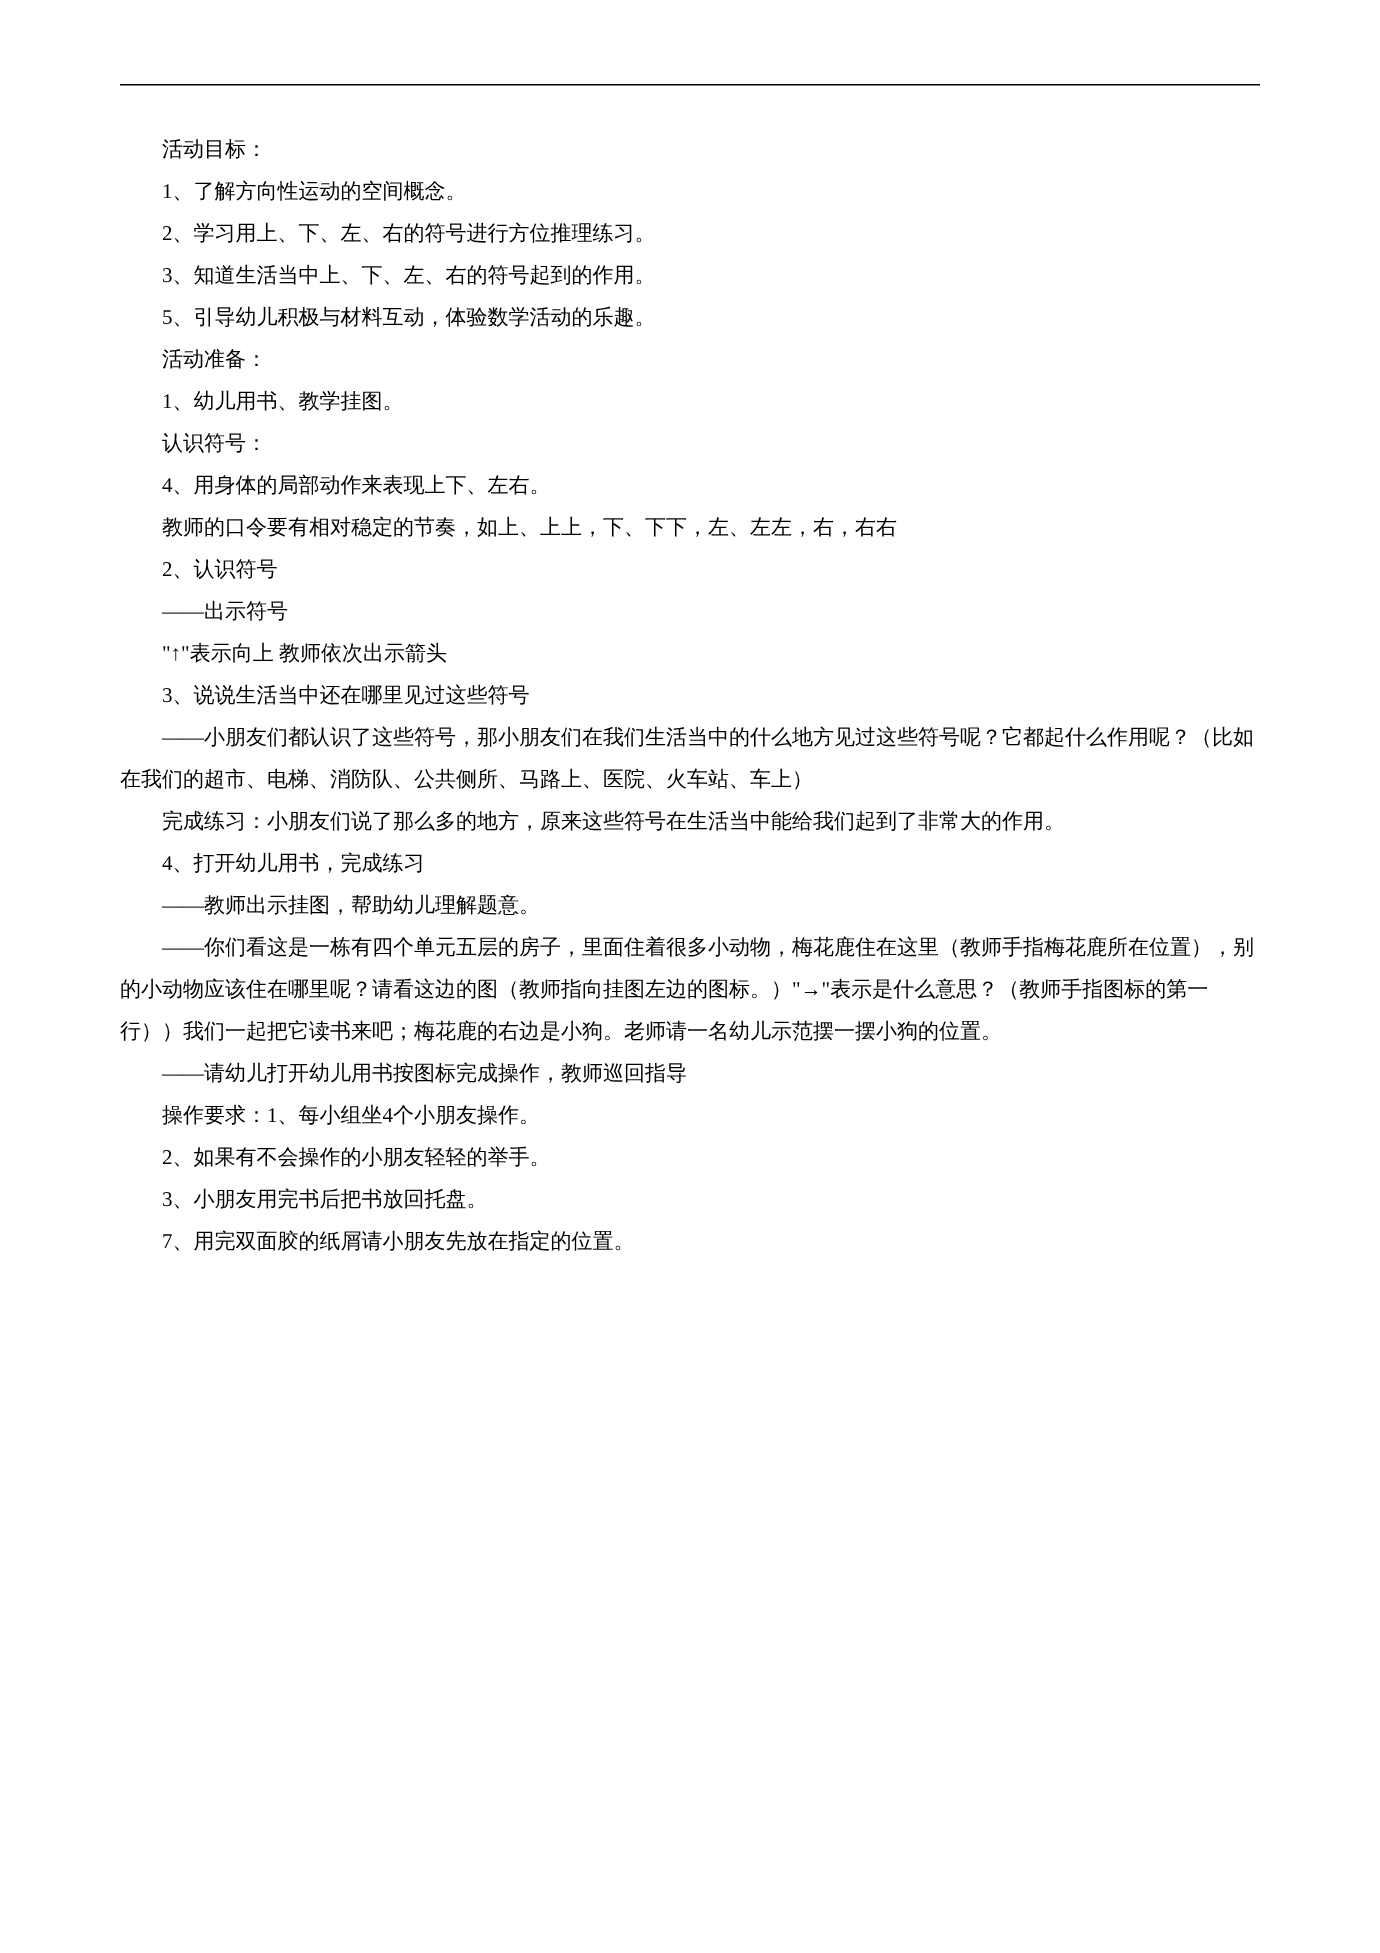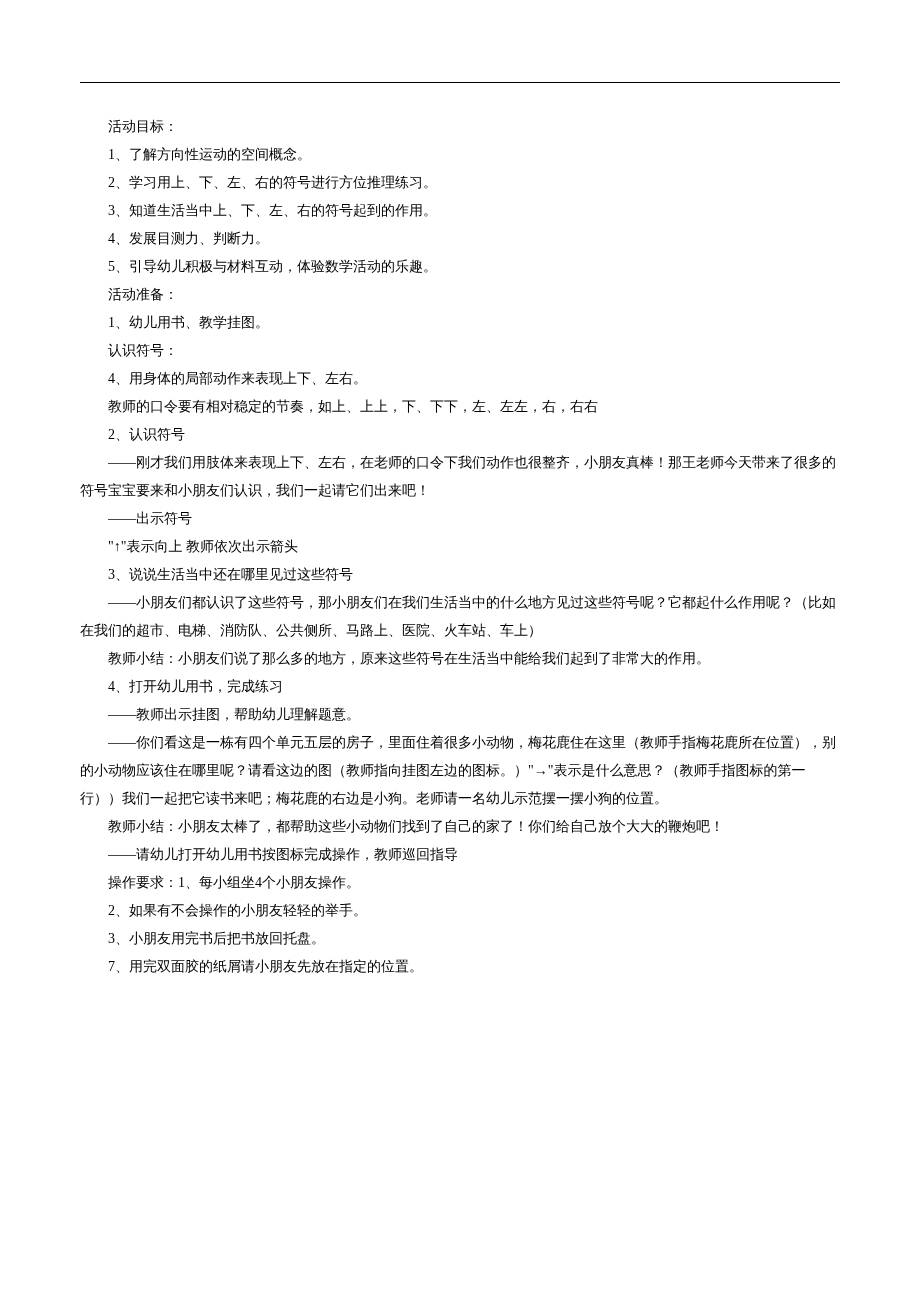--- a/index.html
+++ b/index.html
@@ -3,21 +3,21 @@
   <meta charset="utf-8">
   <style>
     body {
       margin: 0;
       padding: 0;
       font-family: "SimSun", "宋体", serif;
       background: #ffffff;
       width: 920px;
     }
     .page {
-      padding: 82px 80px 60px 80px;
+      padding: 56px 80px 60px 80px;
     }
     .divider {
       border-top: 1px solid #000;
       margin-bottom: 30px;
     }
     .content {
       font-size: 14px;
       line-height: 2.0;
       color: #000;
     }
@@ -29,37 +29,34 @@
 </head>
 <body>
 
 <div class="page">
   <div class="divider"></div>
   <div class="content" id="content-container">
   <p class="para">活动目标：</p>
       <p class="para">1、了解方向性运动的空间概念。</p>
       <p class="para">2、学习用上、下、左、右的符号进行方位推理练习。</p>
       <p class="para">3、知道生活当中上、下、左、右的符号起到的作用。</p>
-      <p class="para">4、发展目测力、判断力。</p>
       <p class="para">5、引导幼儿积极与材料互动，体验数学活动的乐趣。</p>
       <p class="para">活动准备：</p>
       <p class="para">1、幼儿用书、教学挂图。</p>
       <p class="para">认识符号：</p>
       <p class="para">4、用身体的局部动作来表现上下、左右。</p>
       <p class="para">教师的口令要有相对稳定的节奏，如上、上上，下、下下，左、左左，右，右右</p>
       <p class="para">2、认识符号</p>
-      <p class="para">——刚才我们用肢体来表现上下、左右，在老师的口令下我们动作也很整齐，小朋友真棒！那王老师今天带来了很多的符号宝宝要来和小朋友们认识，我们一起请它们出来吧！</p>
       <p class="para">——出示符号</p>
       <p class="para">"↑"表示向上  教师依次出示箭头</p>
       <p class="para">3、说说生活当中还在哪里见过这些符号</p>
       <p class="para">——小朋友们都认识了这些符号，那小朋友们在我们生活当中的什么地方见过这些符号呢？它都起什么作用呢？（比如在我们的超市、电梯、消防队、公共侧所、马路上、医院、火车站、车上）</p>
-      <p class="para">教师小结：小朋友们说了那么多的地方，原来这些符号在生活当中能给我们起到了非常大的作用。</p>
+      <p class="para">完成练习：小朋友们说了那么多的地方，原来这些符号在生活当中能给我们起到了非常大的作用。</p>
       <p class="para">4、打开幼儿用书，完成练习</p>
       <p class="para">——教师出示挂图，帮助幼儿理解题意。</p>
       <p class="para">——你们看这是一栋有四个单元五层的房子，里面住着很多小动物，梅花鹿住在这里（教师手指梅花鹿所在位置），别的小动物应该住在哪里呢？请看这边的图（教师指向挂图左边的图标。）"→"表示是什么意思？（教师手指图标的第一行））我们一起把它读书来吧；梅花鹿的右边是小狗。老师请一名幼儿示范摆一摆小狗的位置。</p>
-      <p class="para">教师小结：小朋友太棒了，都帮助这些小动物们找到了自己的家了！你们给自己放个大大的鞭炮吧！</p>
       <p class="para">——请幼儿打开幼儿用书按图标完成操作，教师巡回指导</p>
       <p class="para">操作要求：1、每小组坐4个小朋友操作。</p>
       <p class="para">2、如果有不会操作的小朋友轻轻的举手。</p>
       <p class="para">3、小朋友用完书后把书放回托盘。</p>
       <p class="para">7、用完双面胶的纸屑请小朋友先放在指定的位置。</p>
     </div>
 </div>
 
 </body></html>

